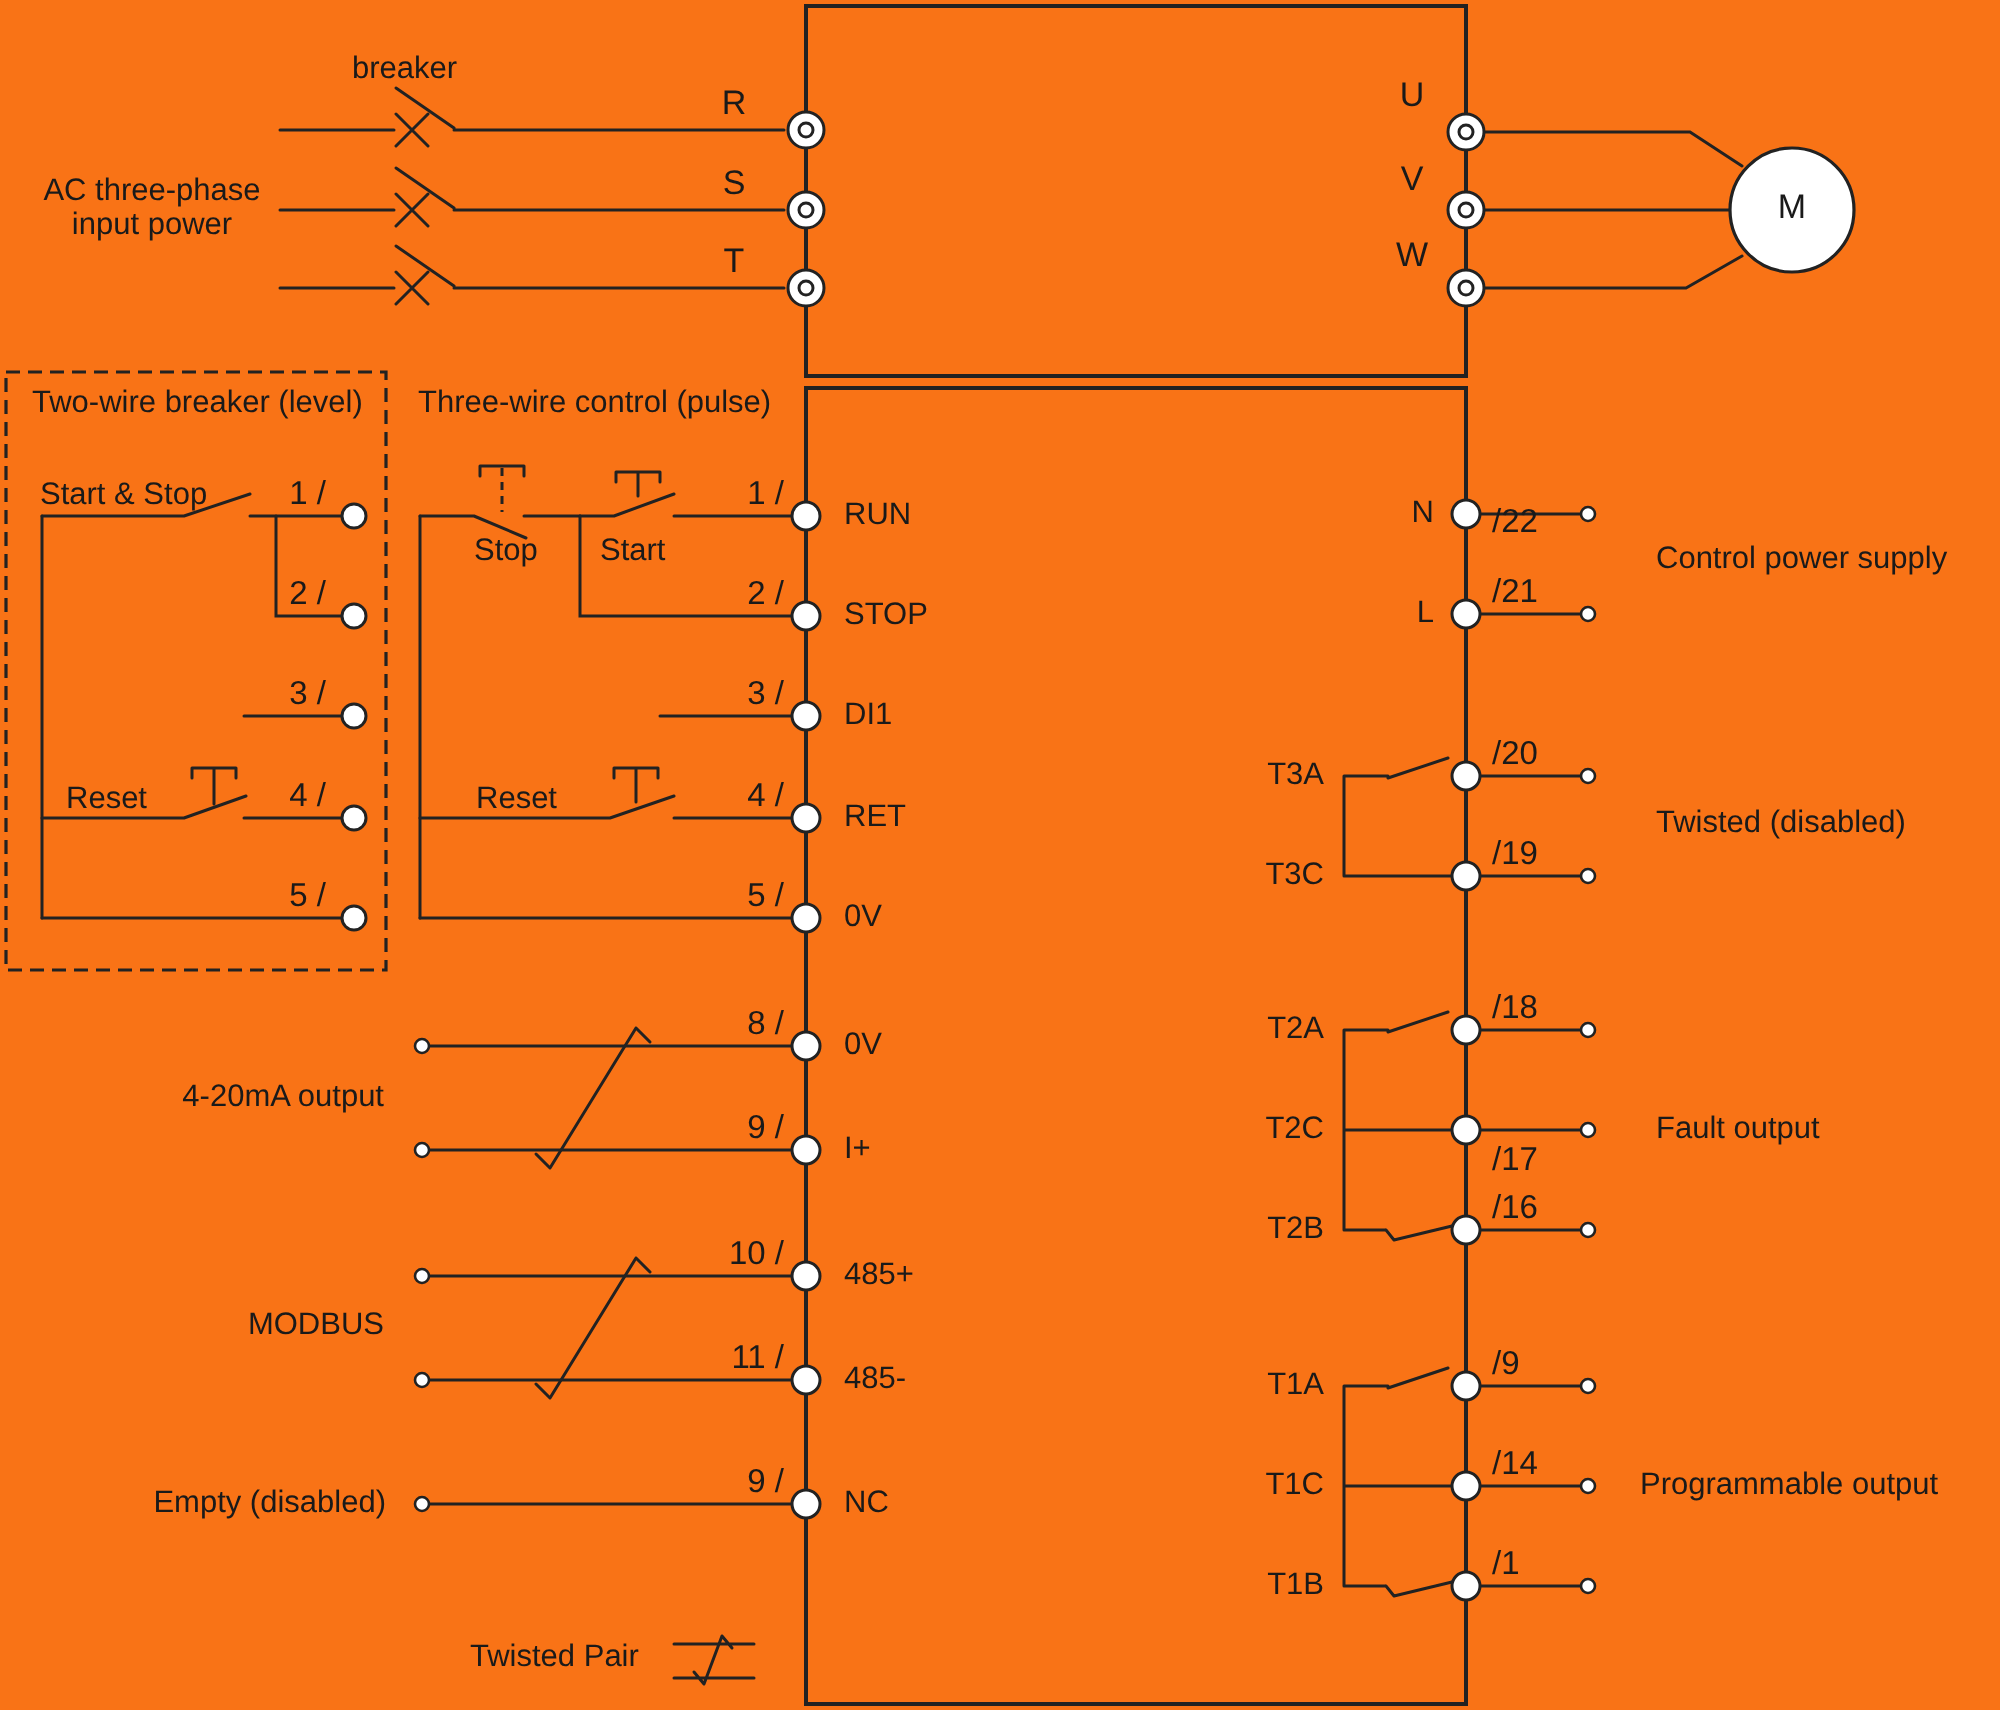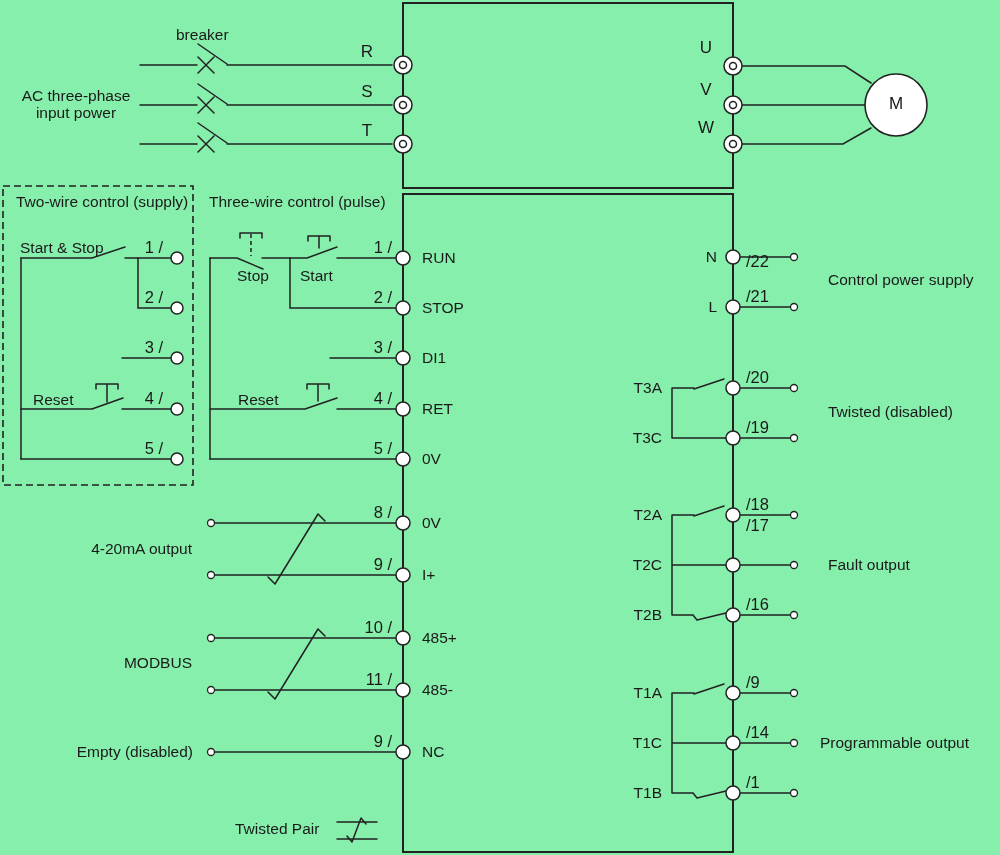--- a/index.html
+++ b/index.html
@@ -1,16 +1,16 @@
 <!DOCTYPE html>
 <html><head>
 <meta charset="utf-8">
 <style>
   html,body{margin:0;padding:0;background:#fff;}
-  #stage{position:relative;width:1000px;height:855px;background:#86efac;
+  #stage{position:relative;width:1000px;height:855px;background:#f97316;
          font-family:"Liberation Sans", sans-serif;color:#1a1a1a;overflow:hidden;}
   #diagram-svg{position:absolute;left:0;top:0;}
   .lbl{position:absolute;font-size:15.5px;line-height:18px;white-space:nowrap;color:#1a1a1a;}
   .num{font-size:16.5px;}
   .phase{font-size:17px;}
   .ctr{text-align:center;}
   .rgt{text-align:right;}
   svg .wire{stroke:#222;stroke-width:1.5;fill:none;stroke-linecap:round;}
   svg .box{stroke:#222;stroke-width:2;fill:none;}
   svg .dashed{stroke:#222;stroke-width:1.6;fill:none;stroke-dasharray:7 4;}
@@ -181,21 +181,21 @@
 
 <div class="lbl phase ctr" style="left:354px;top:43px;width:26px">R</div>
 <div class="lbl phase ctr" style="left:354px;top:83px;width:26px">S</div>
 <div class="lbl phase ctr" style="left:354px;top:122px;width:26px">T</div>
 
 <div class="lbl phase ctr" style="left:692px;top:39px;width:28px">U</div>
 <div class="lbl phase ctr" style="left:692px;top:81px;width:28px">V</div>
 <div class="lbl phase ctr" style="left:692px;top:119px;width:28px">W</div>
 <div class="lbl phase ctr" style="left:878px;top:95px;width:36px">M</div>
 
-<div class="lbl" style="left:16px;top:193px">Two-wire control (supply)</div>
+<div class="lbl" style="left:16px;top:193px">Two-wire breaker (level)</div>
 <div class="lbl" style="left:20px;top:239px">Start &amp; Stop</div>
 <div class="lbl" style="left:33px;top:391px">Reset</div>
 <div class="lbl num rgt" style="left:128px;top:238px;width:35px">1 /</div>
 <div class="lbl num rgt" style="left:128px;top:288px;width:35px">2 /</div>
 <div class="lbl num rgt" style="left:128px;top:338px;width:35px">3 /</div>
 <div class="lbl num rgt" style="left:128px;top:389px;width:35px">4 /</div>
 <div class="lbl num rgt" style="left:128px;top:439px;width:35px">5 /</div>
 
 <div class="lbl" style="left:209px;top:193px">Three-wire control (pulse)</div>
 <div class="lbl" style="left:237px;top:267px">Stop</div>
@@ -236,21 +236,21 @@
 <div class="lbl rgt" style="left:620px;top:606px;width:42px">T2B</div>
 <div class="lbl rgt" style="left:620px;top:684px;width:42px">T1A</div>
 <div class="lbl rgt" style="left:620px;top:734px;width:42px">T1C</div>
 <div class="lbl rgt" style="left:620px;top:784px;width:42px">T1B</div>
 
 <div class="lbl num" style="left:746px;top:252px">/22</div>
 <div class="lbl num" style="left:746px;top:287px">/21</div>
 <div class="lbl num" style="left:746px;top:368px">/20</div>
 <div class="lbl num" style="left:746px;top:418px">/19</div>
 <div class="lbl num" style="left:746px;top:495px">/18</div>
-<div class="lbl num" style="left:746px;top:516px">/17</div>
+<div class="lbl num" style="left:746px;top:571px">/17</div>
 <div class="lbl num" style="left:746px;top:595px">/16</div>
 <div class="lbl num" style="left:746px;top:673px">/9</div>
 <div class="lbl num" style="left:746px;top:723px">/14</div>
 <div class="lbl num" style="left:746px;top:773px">/1</div>
 
 <div class="lbl" style="left:828px;top:271px">Control power supply</div>
 <div class="lbl" style="left:828px;top:403px">Twisted (disabled)</div>
 <div class="lbl" style="left:828px;top:556px">Fault output</div>
 <div class="lbl" style="left:820px;top:734px">Programmable output</div>
 

